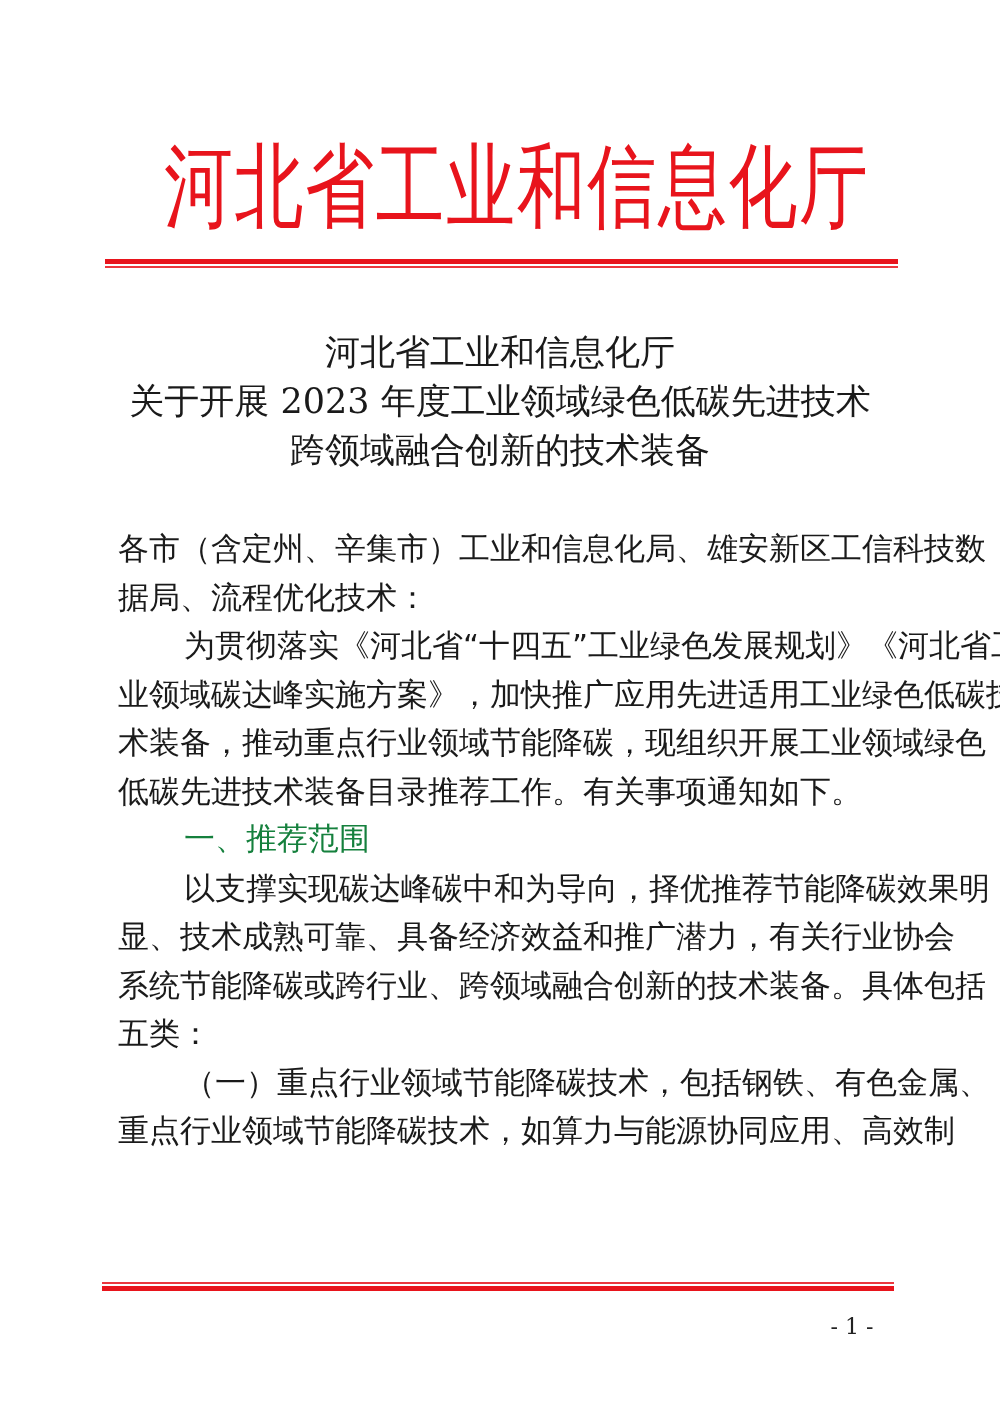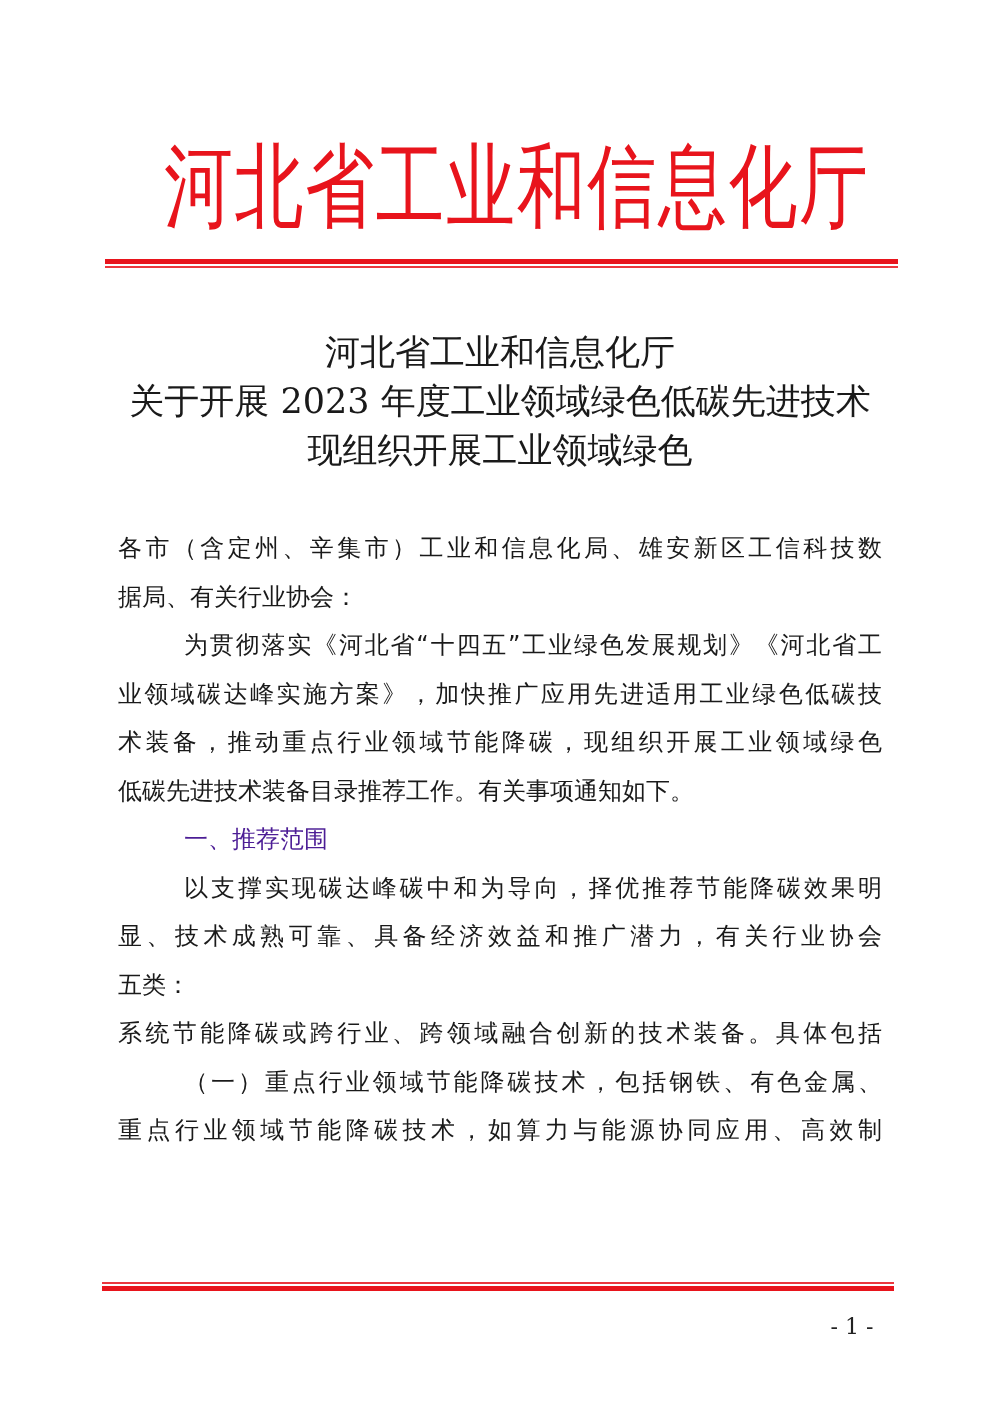--- a/index.html
+++ b/index.html
@@ -62,41 +62,41 @@
     .doc-title .line {
       display: block;
       white-space: nowrap;
     }
     .body-text {
       position: absolute;
       left: 118px;
       top: 524px;
       width: 764px;
       font-family: "DejaVu Sans", "Liberation Sans", sans-serif;
-      font-size: 24px;
+      font-size: 31px;
       color: #1a1a1a;
     }
     .body-text .ln {
       display: block;
       height: 48.5px;
       line-height: 48.5px;
       white-space: nowrap;
       text-align: justify;
       text-align-last: justify;
       letter-spacing: 0px;
     }
     .body-text .ln.last {
       text-align-last: left;
     }
     .body-text .ln.indent {
       padding-left: 66px;
     }
     .body-text .ln.heading {
       font-family: Liberation Serif, serif;
-      color: #4c1d95;
+      color: #15803d;
     }
     .rule-bot-thin {
       position: absolute;
       left: 102px;
       width: 792px;
       top: 1282px;
       height: 1.5px;
       background: #e8141c;
       opacity: 0.85;
     }
@@ -123,35 +123,35 @@
 </head>
 <body>
 
 <div class="masthead">河北省工业和信息化厅</div>
 <div class="rule-top-thick"></div>
 <div class="rule-top-thin"></div>
 
 <div class="doc-title">
   <span class="line">河北省工业和信息化厅</span>
   <span class="line">关于开展 2023 年度工业领域绿色低碳先进技术</span>
-  <span class="line">现组织开展工业领域绿色</span>
+  <span class="line">跨领域融合创新的技术装备</span>
 </div>
 
 <div class="body-text">
   <span class="ln">各市（含定州、辛集市）工业和信息化局、雄安新区工信科技数</span>
-  <span class="ln last">据局、有关行业协会：</span>
+  <span class="ln last">据局、流程优化技术：</span>
   <span class="ln indent">为贯彻落实《河北省“十四五”工业绿色发展规划》《河北省工</span>
   <span class="ln">业领域碳达峰实施方案》，加快推广应用先进适用工业绿色低碳技</span>
   <span class="ln">术装备，推动重点行业领域节能降碳，现组织开展工业领域绿色</span>
   <span class="ln last">低碳先进技术装备目录推荐工作。有关事项通知如下。</span>
   <span class="ln indent last heading">一、推荐范围</span>
   <span class="ln indent">以支撑实现碳达峰碳中和为导向，择优推荐节能降碳效果明</span>
   <span class="ln">显、技术成熟可靠、具备经济效益和推广潜力，有关行业协会</span>
+  <span class="ln">系统节能降碳或跨行业、跨领域融合创新的技术装备。具体包括</span>
   <span class="ln last">五类：</span>
-  <span class="ln">系统节能降碳或跨行业、跨领域融合创新的技术装备。具体包括</span>
   <span class="ln indent">（一）重点行业领域节能降碳技术，包括钢铁、有色金属、</span>
   <span class="ln">重点行业领域节能降碳技术，如算力与能源协同应用、高效制</span>
 </div>
 
 <div class="rule-bot-thin"></div>
 <div class="rule-bot-thick"></div>
 
 <div class="page-number">- 1 -</div>
 
 </body></html>

